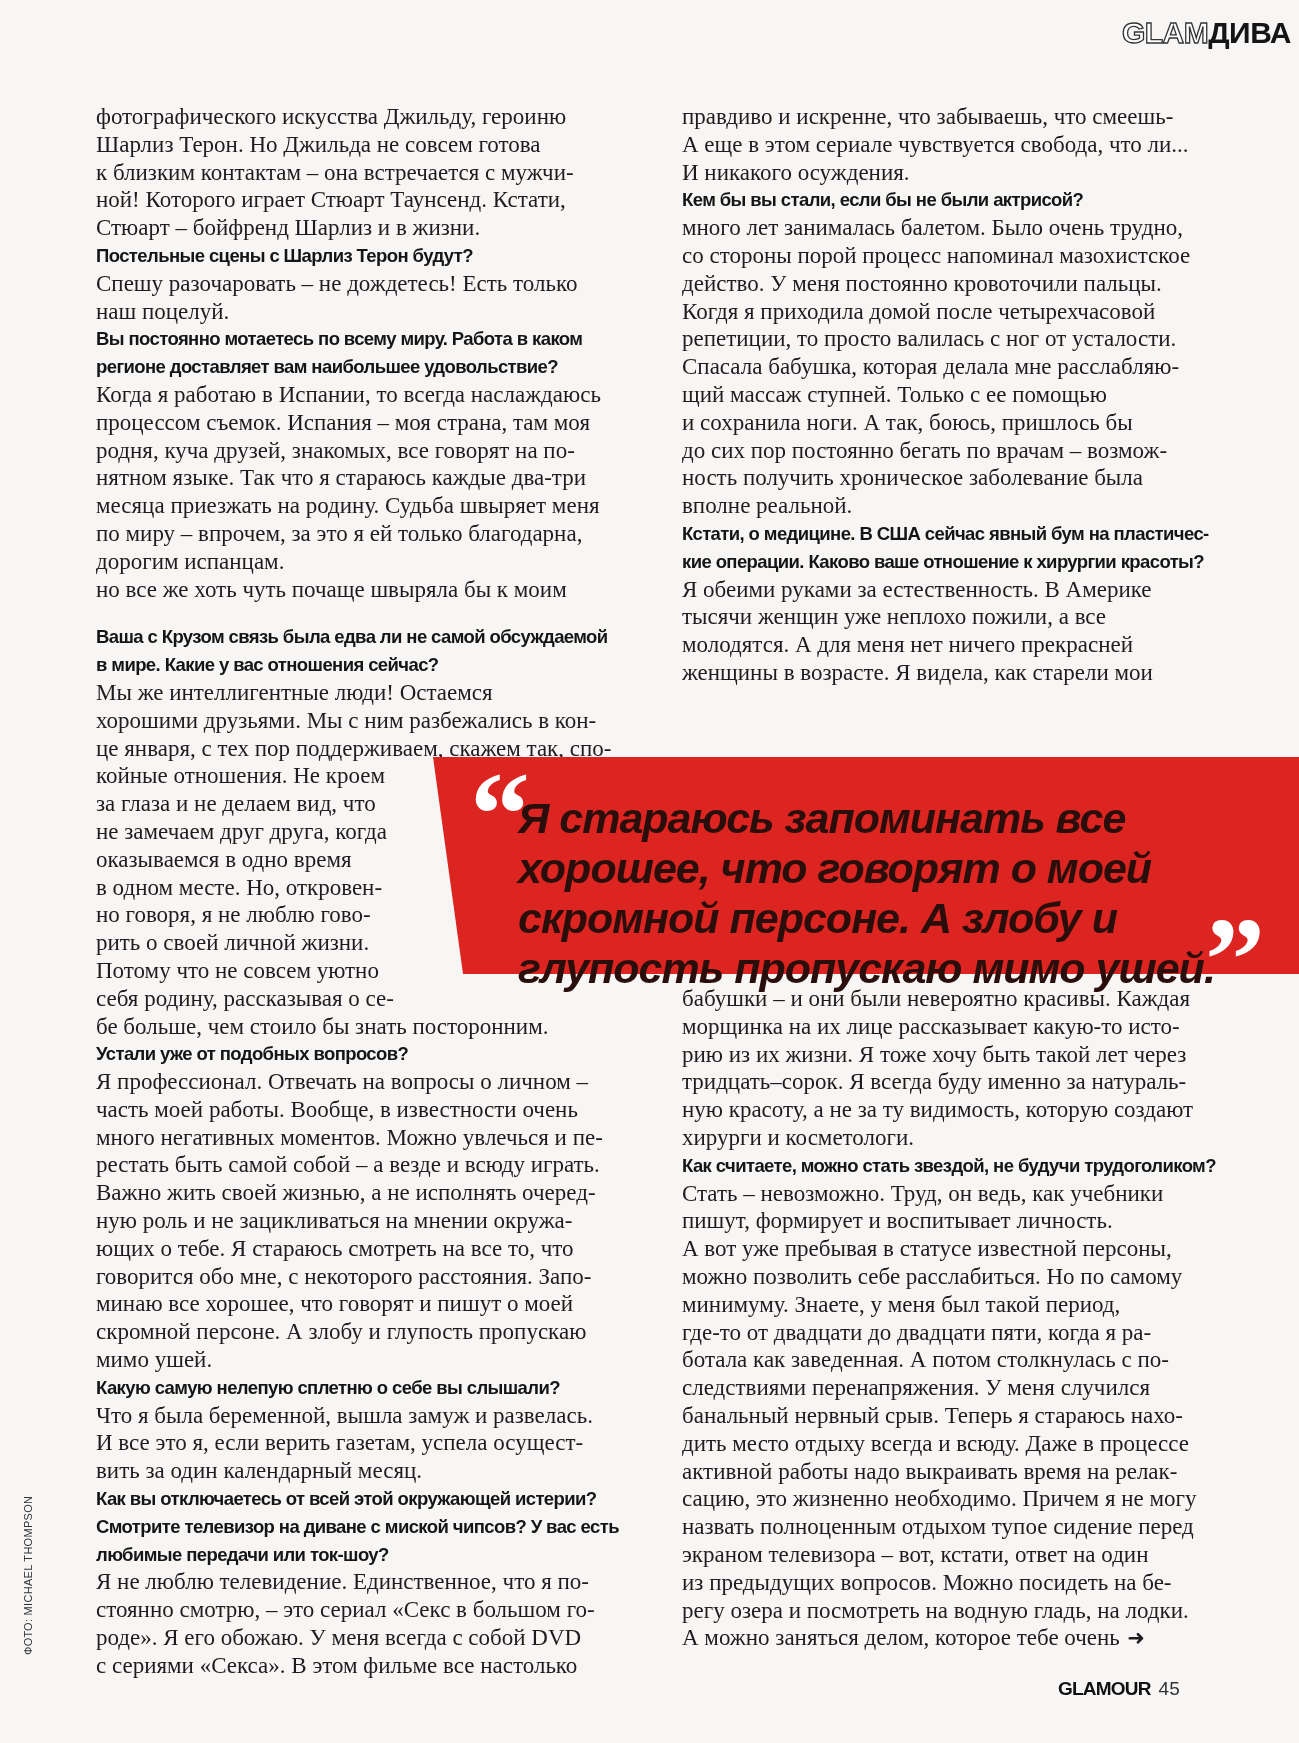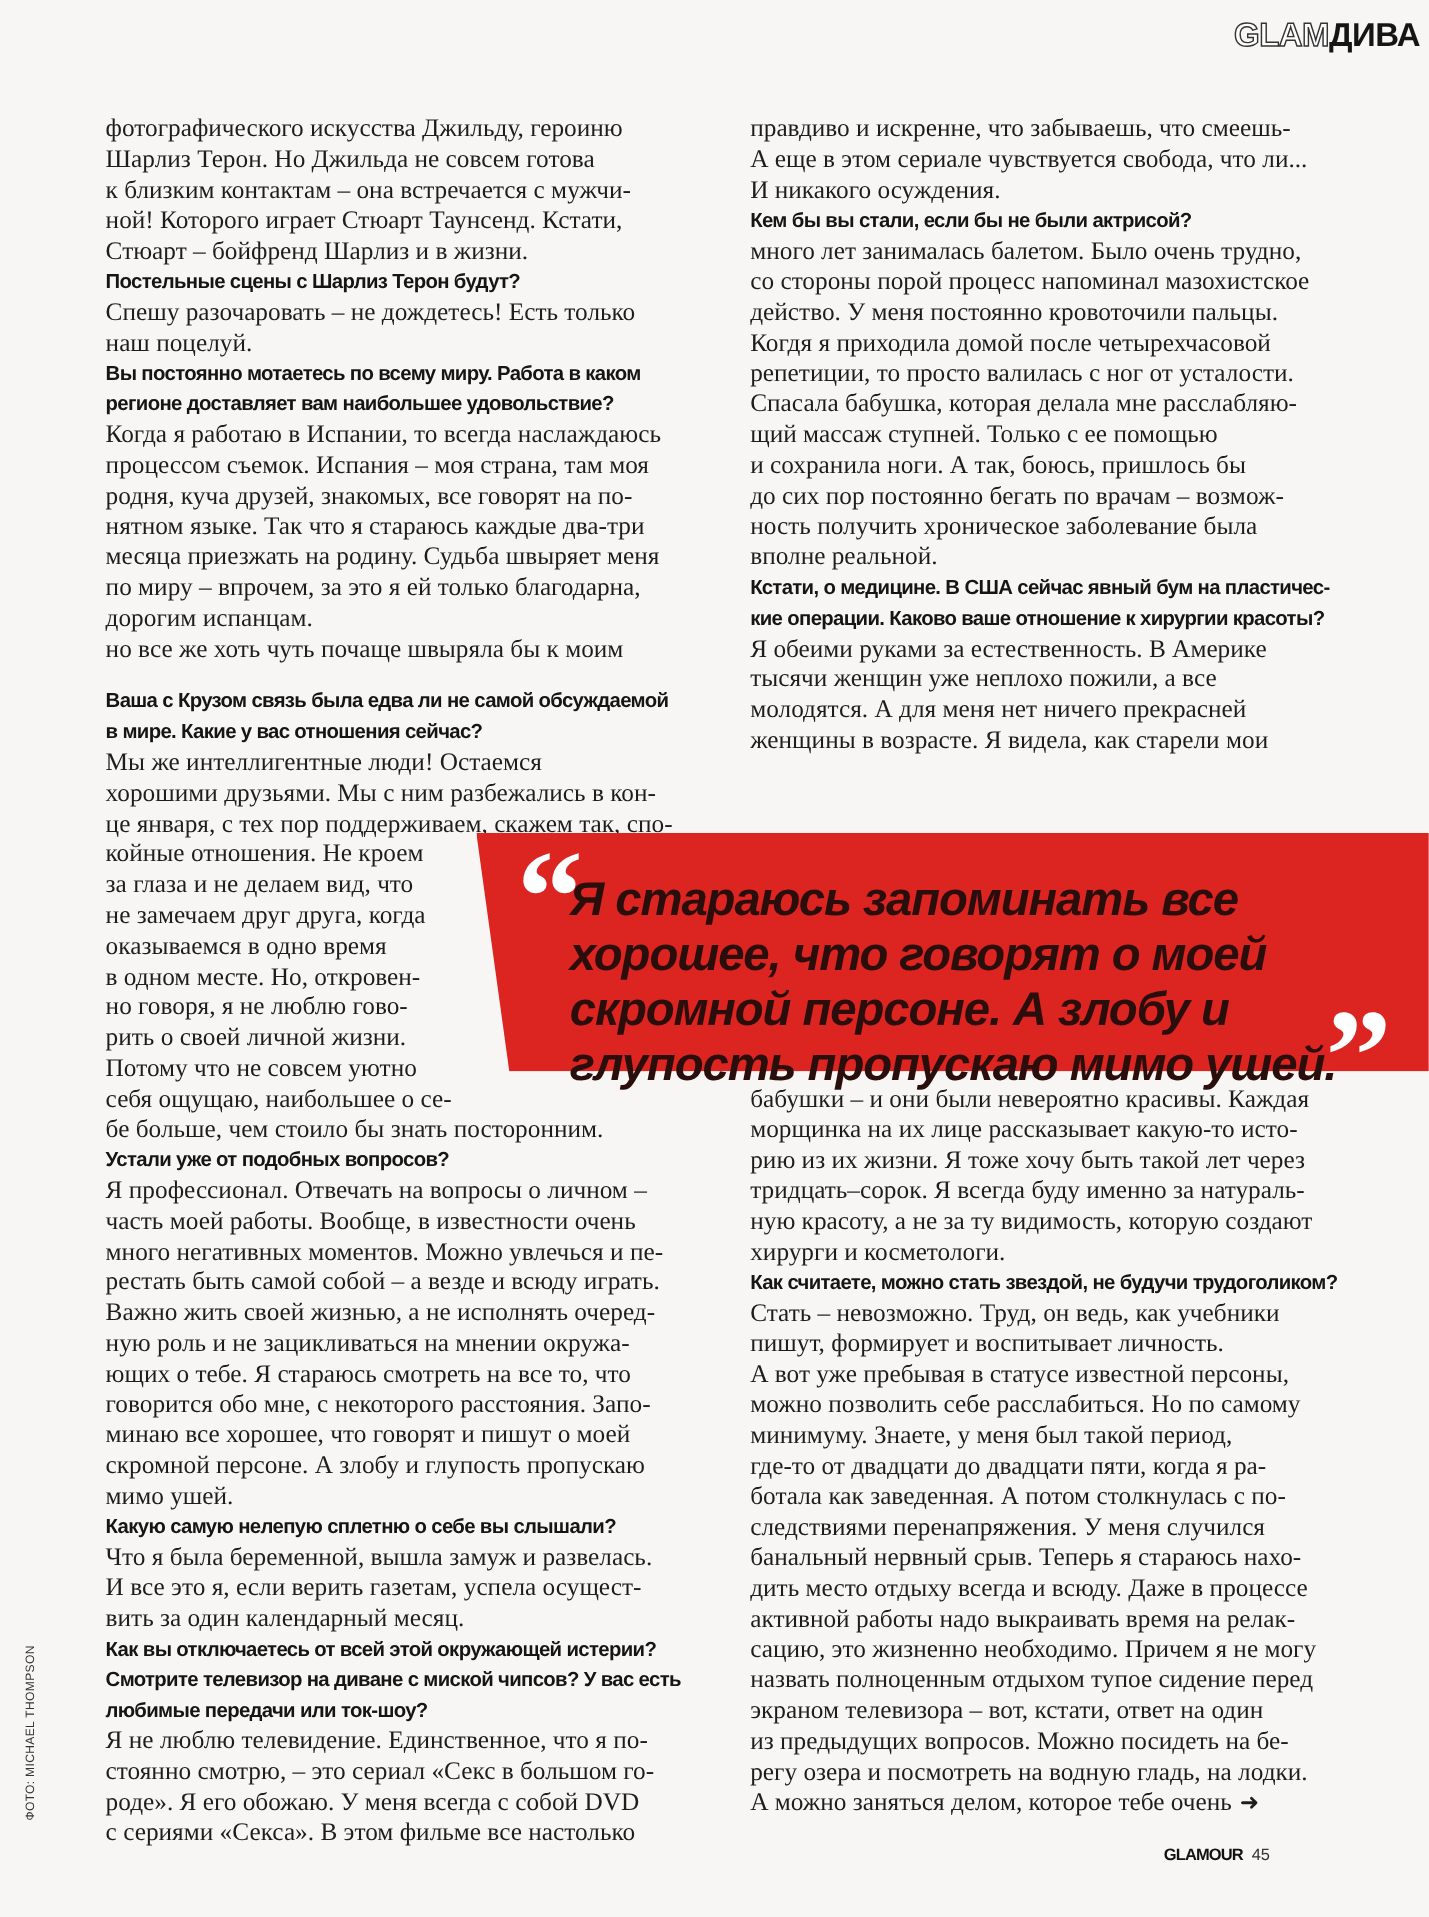--- a/index.html
+++ b/index.html
@@ -57,21 +57,21 @@
 
     .photo-credit {
       position: absolute; left: 22px; top: 1655px;
       transform: rotate(-90deg); transform-origin: left top;
       font-family: "Liberation Sans", "DejaVu Sans", sans-serif;
       font-size: 11px; color: #333; white-space: nowrap; letter-spacing: 0.3px;
     }
     .footer {
       position: absolute; left: 1058px; top: 1678px;
       font-family: "Liberation Sans", "DejaVu Sans", sans-serif;
-      font-size: 15px;
+      font-size: 19px;
     }
     .footer .brand { font-weight: bold; letter-spacing: -0.8px; color: #111; }
     .footer .page { margin-left: 8px; color: #333; }
     .arrow-icon { font-family: "DejaVu Sans", sans-serif; font-weight: bold; font-size: 21px; }
   </style>
 </head>
 <body>
 
 <div class="header-logo">
   <span class="glam">GLAM</span><span class="diva">ДИВА</span>
@@ -115,21 +115,21 @@
       <span class="line">хорошими друзьями. Мы с ним разбежались в кон-</span>
       <span class="line">це января, с тех пор поддерживаем, скажем так, спо-</span>
       <span class="line">койные отношения. Не кроем</span>
       <span class="line">за глаза и не делаем вид, что</span>
       <span class="line">не замечаем друг друга, когда</span>
       <span class="line">оказываемся в одно время</span>
       <span class="line">в одном месте. Но, откровен-</span>
       <span class="line">но говоря, я не люблю гово-</span>
       <span class="line">рить о своей личной жизни.</span>
       <span class="line">Потому что не совсем уютно</span>
-      <span class="line">себя ощущаю, наибольшее о се-</span>
+      <span class="line">себя родину, рассказывая о се-</span>
       <span class="line">бе больше, чем стоило бы знать посторонним.</span>
     </p>
     <p class="q">
       <span class="line" style="display: block; width: max-content;">Устали уже от подобных вопросов?</span>
     </p>
     <p class="a">
       <span class="line">Я профессионал. Отвечать на вопросы о личном –</span>
       <span class="line">часть моей работы. Вообще, в известности очень</span>
       <span class="line">много негативных моментов. Можно увлечься и пе-</span>
       <span class="line">рестать быть самой собой – а везде и всюду играть.</span>

